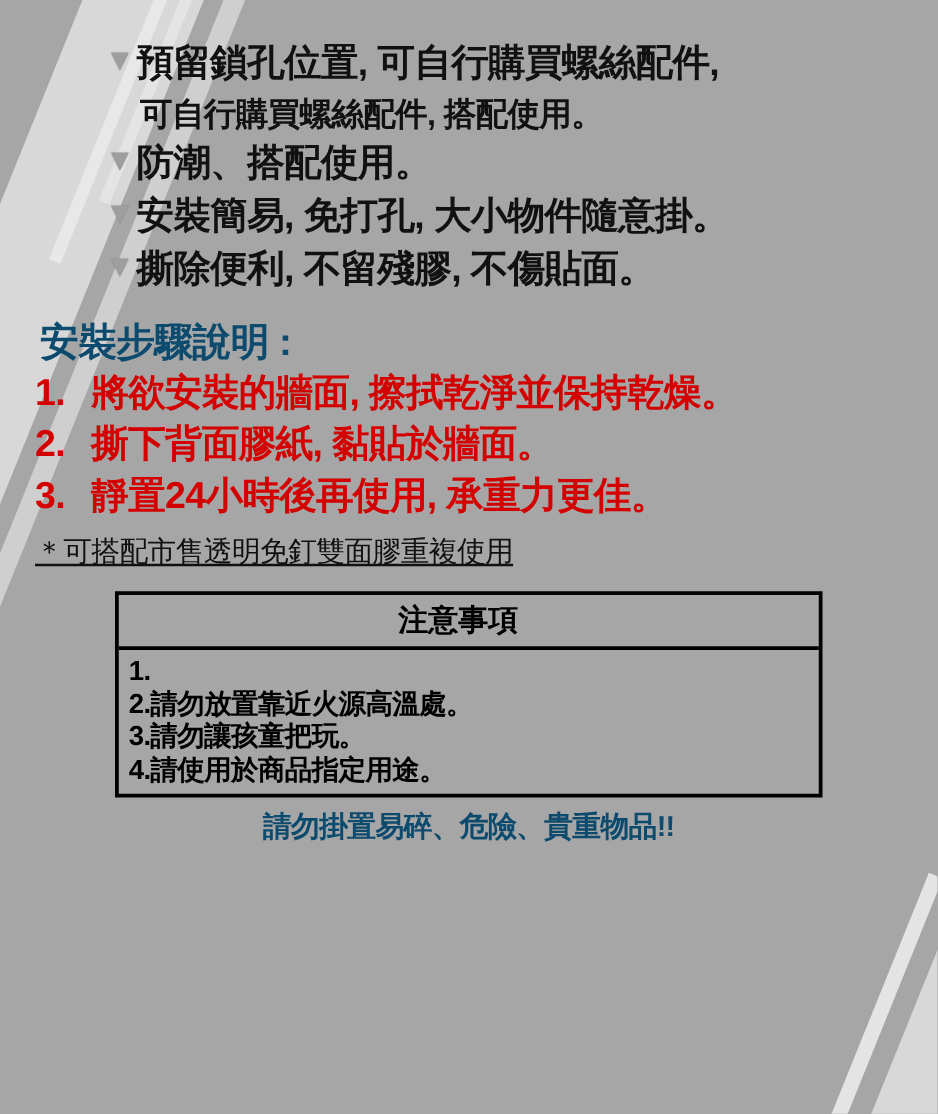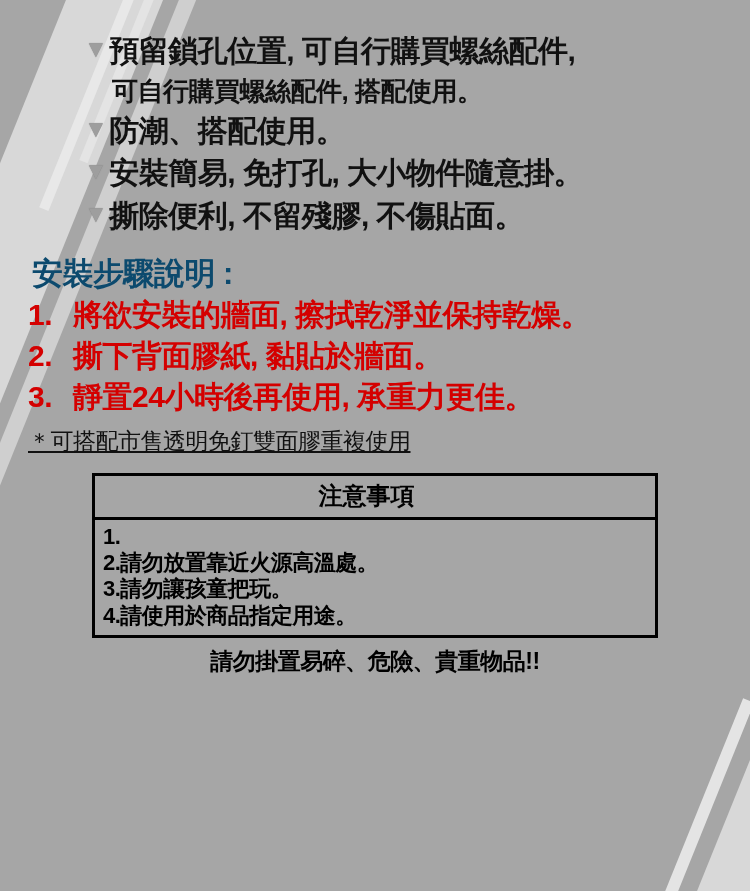--- a/index.html
+++ b/index.html
@@ -129,21 +129,21 @@
   }
   .caution-item .cn { flex: 0 0 auto; }
   .caution-item .ct { flex: 1 1 auto; }
   .caution-item .ct .sub { display: block; padding-left: 12px; }
 
   .warn {
     text-align: center;
     margin-top: 8px;
     font-size: 23px;
     font-weight: 700;
-    color: #000000;
+    color: #0c4a6e;
     letter-spacing: -0.5px;
   }
 </style>
 </head>
 <body>
 
 <div class="page">
 
   <div class="slash slash-a"></div>
   <div class="slash slash-b"></div>

